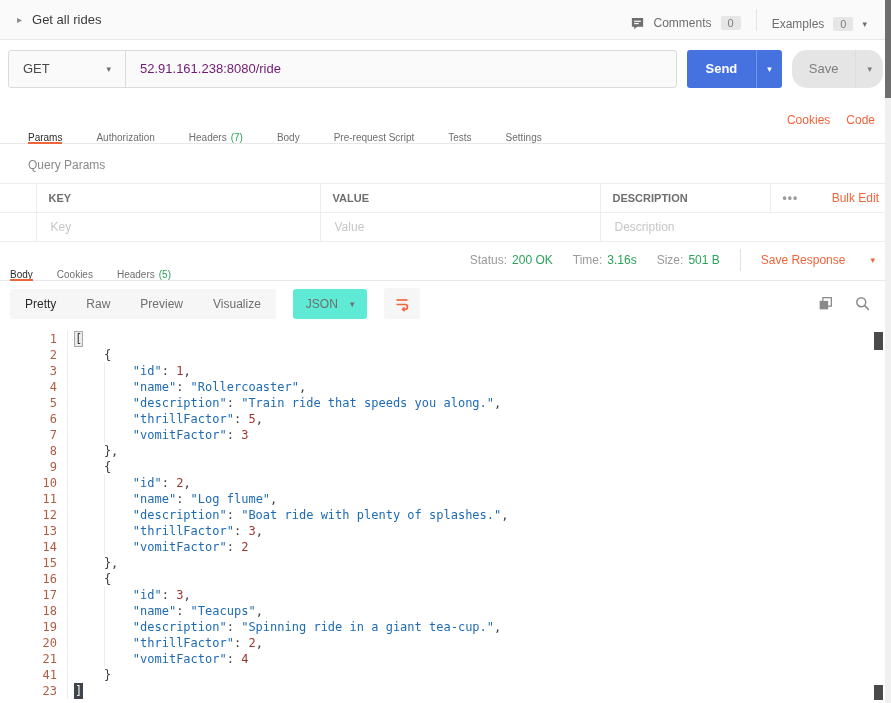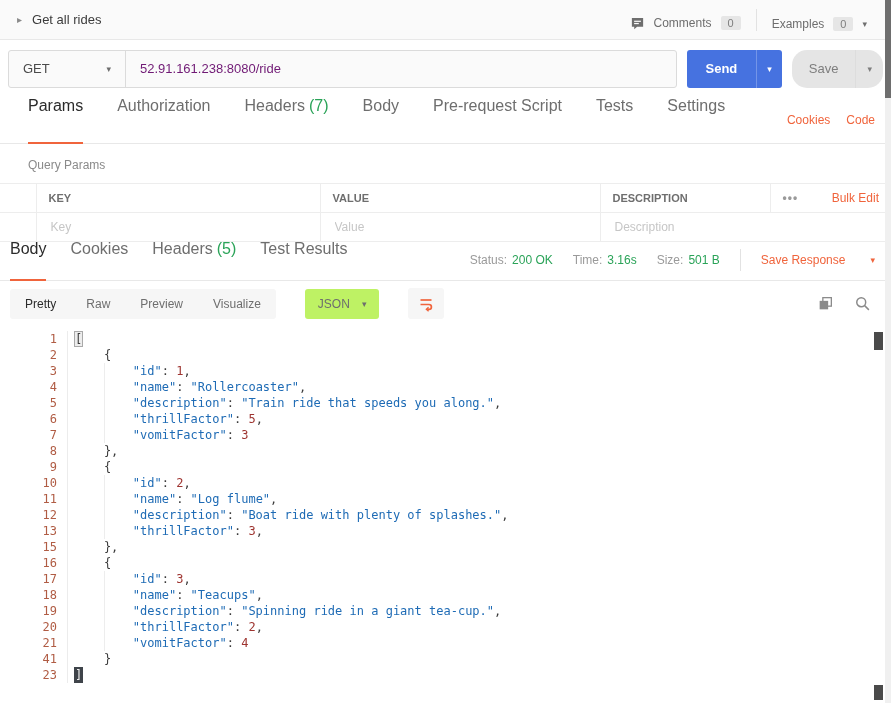--- a/index.html
+++ b/index.html
@@ -34,21 +34,21 @@
   .send .bcaret { padding:0 10px; font-size:9px; color:#fff; }
   .save { background:#e5e5e5; color:#7E7E7E;border-radius:15px; }
   .save .lbl { padding:0 17px; }
   .save .bsep { width:1px; align-self:stretch; background:#DDDDDD; }
   .save .bcaret { padding:0 11px; font-size:9px; color:#7E7E7E; }
 
   
   .tabsrow { height:47px; border-bottom:1px solid #E8E8E8; display:flex;
              justify-content:space-between; padding:0 16px 0 28px; }
   .tabs { display:flex; gap:34px; }
-  .tab { position:relative; display:flex; align-items:flex-start; font-size:16px; color:#6E6E6E; cursor:pointer; }
+  .tab { position:relative; display:flex; align-items:flex-end; font-size:10px; color:#6E6E6E; cursor:pointer; }
   .tab.active { color:#2B2B2B; }
   .tab.active::after { content:""; position:absolute; left:0; right:0; bottom:-1px; height:2px; background:#F0643C; }
   .tab .count { color:#2AA358; margin-left:4px; }
   .rowlinks { display:flex; align-items:center; gap:16px; font-size:12px; color:#F0643C; }
   .rowlinks span { cursor:pointer; }
 
   
   .qp { height:96px; padding-top:12px; }
   .qp-title { font-size:12px; color:#8A8A8A; margin:2px 0 11px 28px; }
   table.params { width:891px; border-collapse:collapse; table-layout:fixed; font-size:12px; }
@@ -70,25 +70,25 @@
   .statusrow { display:flex; align-items:center; gap:20px; font-size:12px; }
   .stat { display:flex; gap:5px;text-align:center; }
   .stat .sl { color:#9A9A9A; }
   .stat .sv { color:#2AA358; }
   .saveresp { display:flex; align-items:center; gap:25px; color:#F0643C; cursor:pointer; }
   .saveresp .caret { color:#F0643C; }
 
   
   .resp-toolbar { height:45px; display:flex; align-items:center; justify-content:space-between;
                   padding:0 20px 0 10px; }
-  .tools-left { display:flex; align-items:center; gap:29px; }
+  .tools-left { display:flex; align-items:center; gap:17px; }
   .segmented { display:flex; background:#F6F6F6; border-radius:3px; }
   .seg { padding:8px 15px; font-size:12px; color:#6E6E6E; cursor:pointer; white-space:nowrap; }
   .seg.active { color:#2B2B2B; }
-  .fmt { display:flex; align-items:center; gap:12px; background:#bef264; border-radius:3px;
+  .fmt { display:flex; align-items:center; gap:12px; background:#5eead4; border-radius:3px;
          padding:8px 13px; font-size:12px; color:#6E6E6E; cursor:pointer; }
   .wrapbtn { width:36px; height:31px; background:#F6F6F6; border-radius:3px;
              display:flex; align-items:center; justify-content:center; cursor:pointer; }
   .tools-right { display:flex; align-items:center; gap:20px; }
   .iconbtn { cursor:pointer; display:flex; }
 
   
   .codewrap { position:relative; height:377px; padding-top:5px;
               font-family:"DejaVu Sans Mono", monospace; font-size:12px; }
   .line { display:flex; line-height:16px; }
@@ -229,23 +229,20 @@
         <div class="tab active">
           <span>Body</span>
         </div>
         <div class="tab">
           <span>Cookies</span>
         </div>
         <div class="tab">
           <span>Headers</span>
           <span class="count">(5)</span>
         </div>
-        <div class="tab">
-          <span>Test Results</span>
-        </div>
       </div>
     <div class="statusrow">
       <span class="stat">
         <span class="sl">Status:</span>
         <span class="sv">200 OK</span>
       </span>
       <span class="stat">
         <span class="sl">Time:</span>
         <span class="sv">3.16s</span>
       </span>
@@ -346,20 +343,24 @@
           <span class="lc"><span class="t-p">        </span><span class="t-s">"name"</span><span class="t-p">: </span><span class="t-s">"Log flume"</span><span class="t-p">,</span></span>
         </div>
         <div class="line g">
           <span class="ln">12</span>
           <span class="lc"><span class="t-p">        </span><span class="t-s">"description"</span><span class="t-p">: </span><span class="t-s">"Boat ride with plenty of splashes."</span><span class="t-p">,</span></span>
         </div>
         <div class="line g">
           <span class="ln">13</span>
           <span class="lc"><span class="t-p">        </span><span class="t-s">"thrillFactor"</span><span class="t-p">: </span><span class="t-n">3</span><span class="t-p">,</span></span>
         </div>
+        <div class="line g">
+          <span class="ln">14</span>
+          <span class="lc"><span class="t-p">        </span><span class="t-s">"vomitFactor"</span><span class="t-p">: </span><span class="t-n">2</span></span>
+        </div>
         <div class="line">
           <span class="ln">15</span>
           <span class="lc"><span class="t-p">    },</span></span>
         </div>
         <div class="line">
           <span class="ln">16</span>
           <span class="lc"><span class="t-p">    {</span></span>
         </div>
         <div class="line g">
           <span class="ln">17</span>

